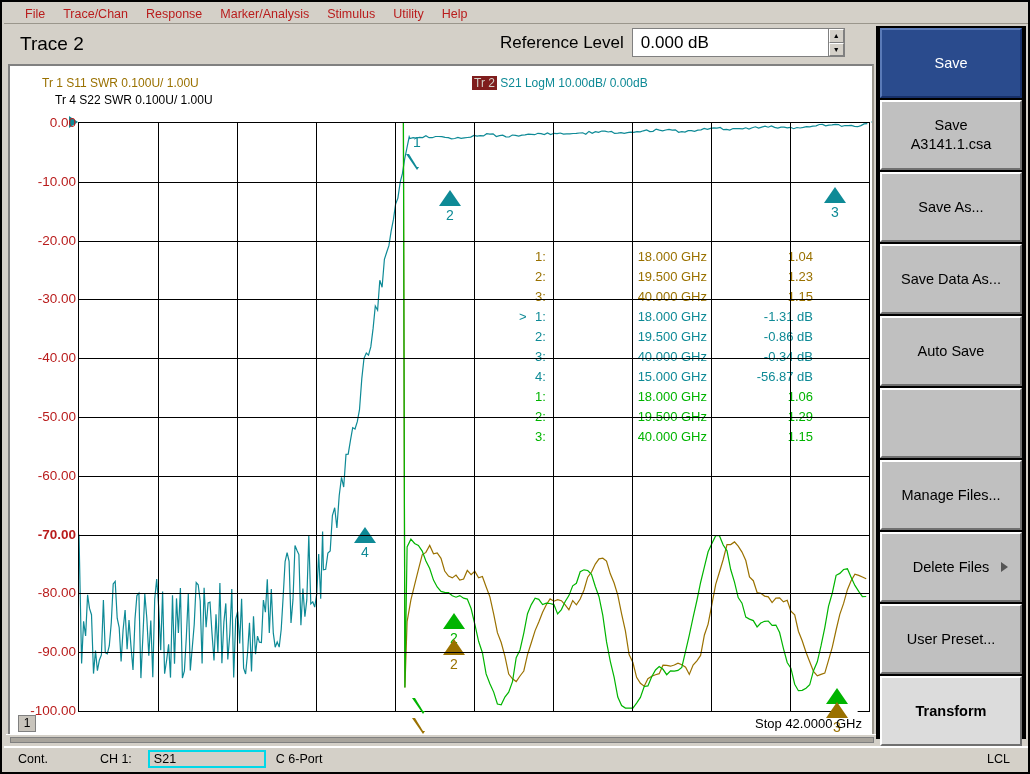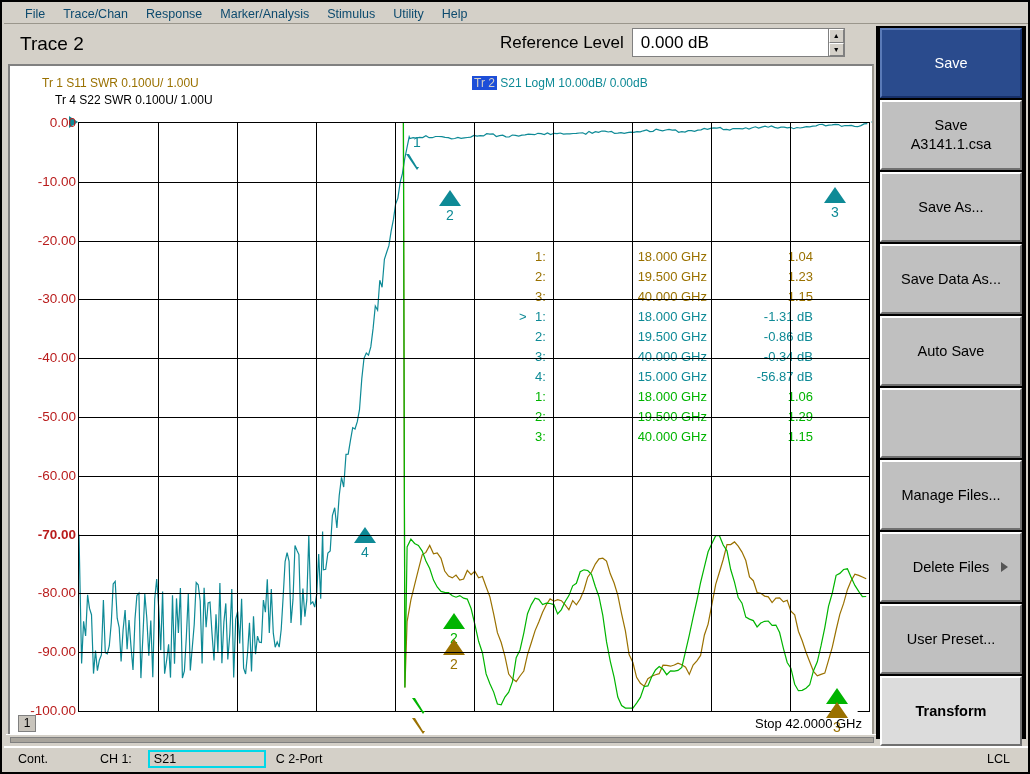--- a/index.html
+++ b/index.html
@@ -21,21 +21,21 @@
   
   #menubar {
     position: absolute; left: 2px; top: 2px;
     width: 1024px; height: 20px;
     background: #d4d0c8;
     display: flex; align-items: center;
     padding-left: 12px;
     border-bottom: 1px solid #9a968c;
   }
   .menu-item {
-    font-size: 12.5px; color: #0c4a6e;
+    font-size: 12.5px; color: #b91c1c;
     padding: 1px 9px;
     white-space: nowrap;
     cursor: default;
   }
 
   
   #titlerow {
     position: absolute; left: 2px; top: 23px;
     width: 1024px; height: 38px;
     background: #d4d0c8;
@@ -83,21 +83,21 @@
     border: 2px solid #9a968c;
     border-top-color: #808080; border-left-color: #808080;
     overflow: hidden;
   }
 
   
   .trace-hdr { position: absolute; font-size: 12px; white-space: nowrap; font-weight: normal; letter-spacing: 0px; }
   #hdr-tr1 { left: 32px; top: 10px; color: #9a7100; }
   #hdr-tr4 { left: 45px; top: 27px; color: #000000; }
   #hdr-tr2 { left: 462px; top: 10px; color: #0e8a96; }
-  #hdr-tr2 .hl { background: #1d4ed8; color: #d4d0c8; padding: 0 2px; }
+  #hdr-tr2 .hl { background: #7f1d1d; color: #d4d0c8; padding: 0 2px; }
 
   
   #plot {
     position: absolute;
     left: 68px; top: 56px;
     width: 792px; height: 590px;
     background: #fff;
     border: 1px solid #000;
   }
   .gline { position: absolute; background: #000; }
@@ -515,17 +515,17 @@
       </div>
       <div class="skey light">
         <div>Transform</div>
       </div>
     </div>
 
   <div id="statusbar">
     <div id="st-cont">Cont.</div>
     <div id="st-ch">CH 1:</div>
     <div id="st-param">S21</div>
-    <div id="st-port">C  2-Port</div>
+    <div id="st-port">C  6-Port</div>
     <div id="st-lcl">LCL</div>
   </div>
 
 </div>
 
 </body></html>

